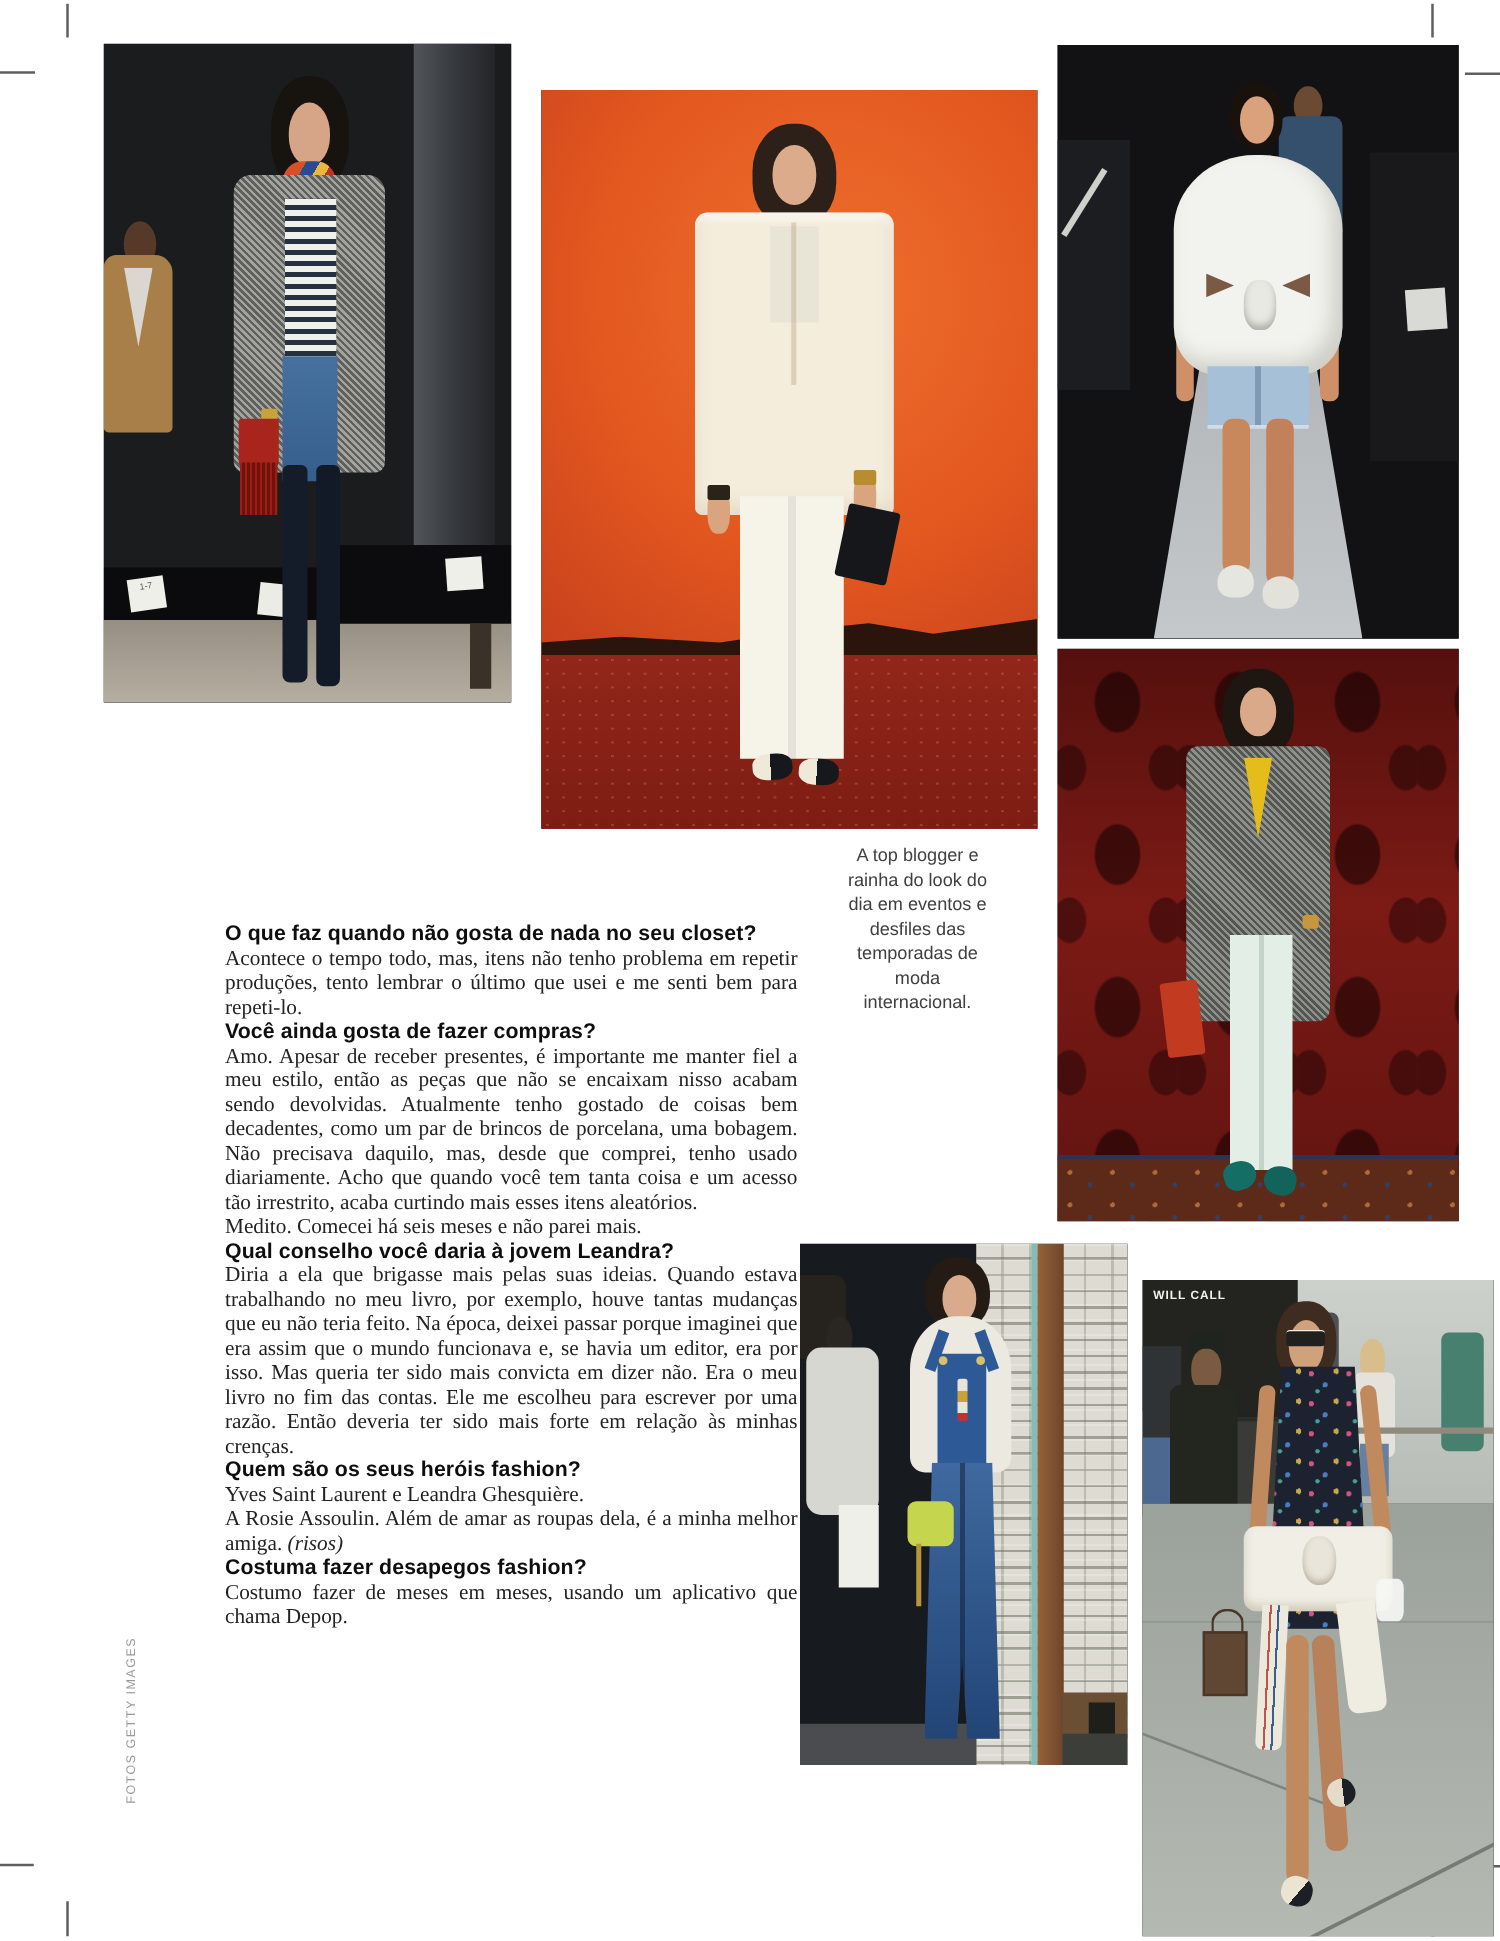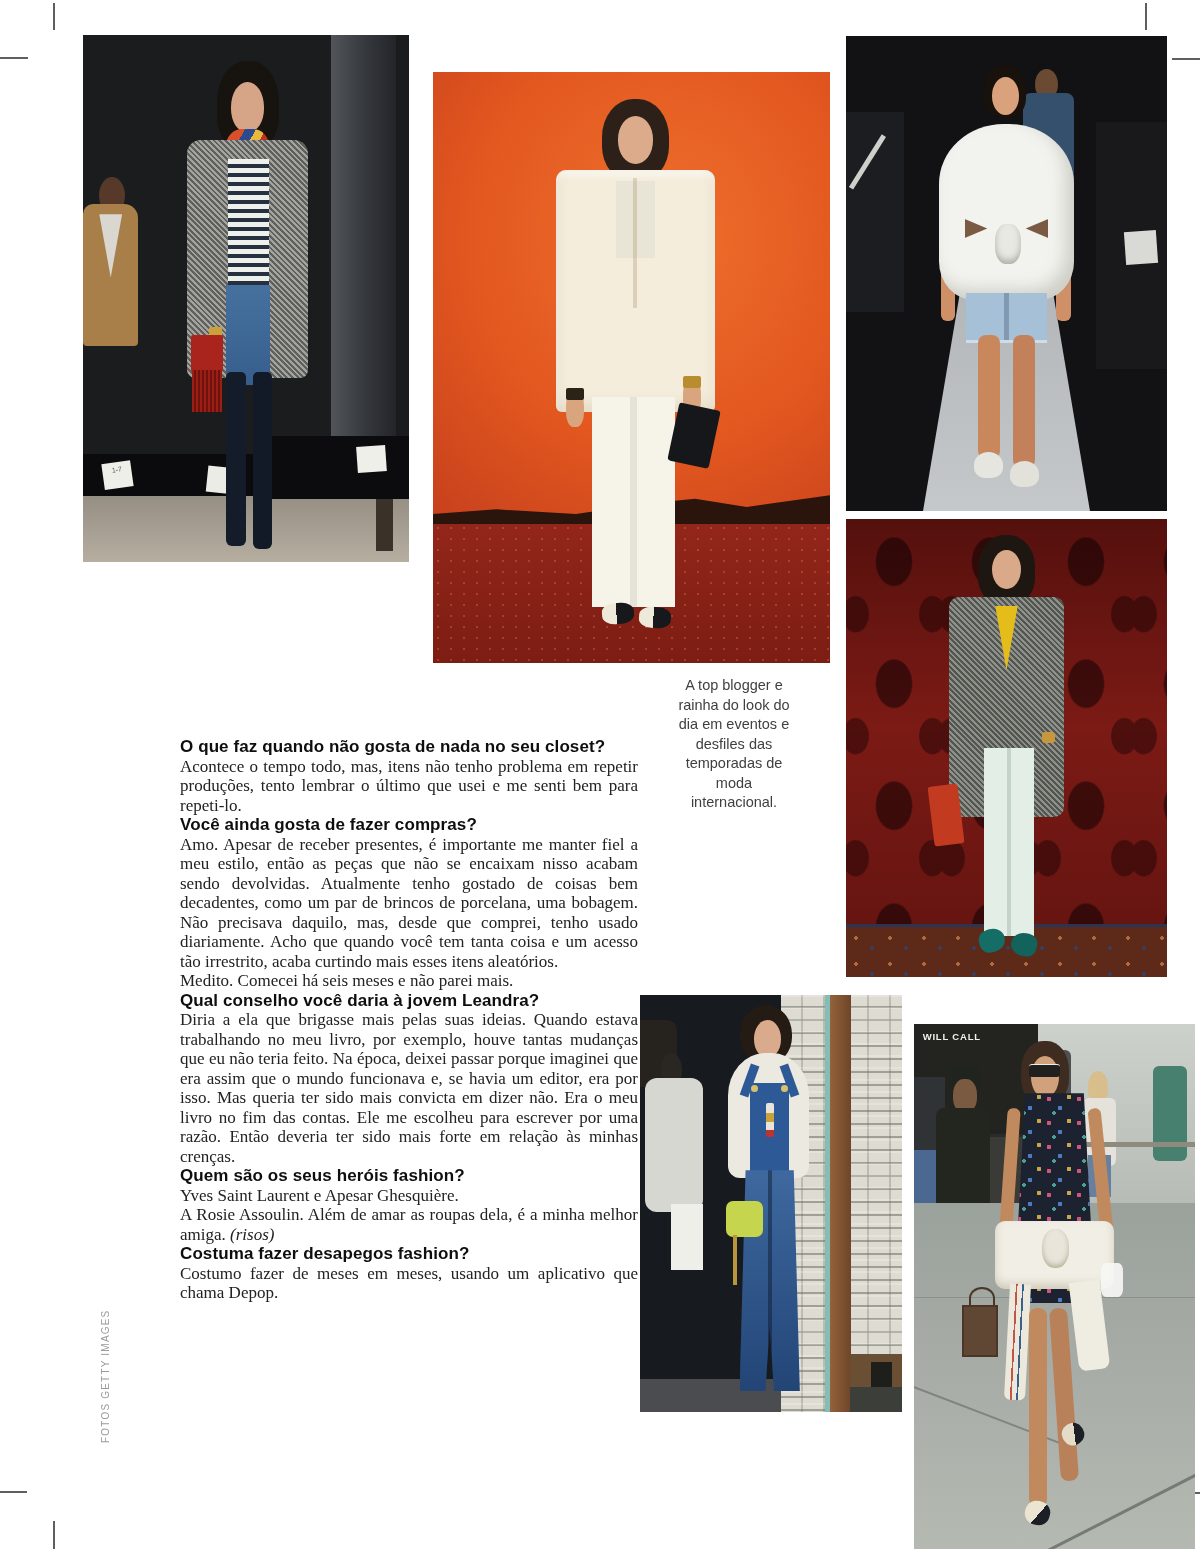--- a/index.html
+++ b/index.html
@@ -330,21 +330,21 @@
 
   <div class="col">
       <p class="q">O que faz quando não gosta de nada no seu closet?</p>
       <p class="a">Acontece o tempo todo, mas, itens não tenho problema em repetir produções, tento lembrar o último que usei e me senti bem para repeti-lo.</p>
       <p class="q">Você ainda gosta de fazer compras?</p>
       <p class="a">Amo. Apesar de receber presentes, é importante me manter fiel a meu estilo, então as peças que não se encaixam nisso acabam sendo devolvidas. Atualmente tenho gostado de coisas bem decadentes, como um par de brincos de porcelana, uma bobagem. Não precisava daquilo, mas, desde que comprei, tenho usado diariamente. Acho que quando você tem tanta coisa e um acesso tão irrestrito, acaba curtindo mais esses itens aleatórios.</p>
       <p class="a">Medito. Comecei há seis meses e não parei mais.</p>
       <p class="q">Qual conselho você daria à jovem Leandra?</p>
       <p class="a">Diria a ela que brigasse mais pelas suas ideias. Quando estava trabalhando no meu livro, por exemplo, houve tantas mudanças que eu não teria feito. Na época, deixei passar porque imaginei que era assim que o mundo funcionava e, se havia um editor, era por isso. Mas queria ter sido mais convicta em dizer não. Era o meu livro no fim das contas. Ele me escolheu para escrever por uma razão. Então deveria ter sido mais forte em relação às minhas crenças.</p>
       <p class="q">Quem são os seus heróis fashion?</p>
-      <p class="a">Yves Saint Laurent e Apesar Ghesquière.</p>
+      <p class="a">Yves Saint Laurent e Leandra Ghesquière.</p>
       <p class="a">A Rosie Assoulin. Além de amar as roupas dela, é a minha melhor amiga. <em>(risos)</em></p>
       <p class="q">Costuma fazer desapegos fashion?</p>
       <p class="a">Costumo fazer de meses em meses, usando um aplicativo que chama Depop.</p>
     </div>
 
   <figure class="ph p5">
     <div class="p5-dark"></div>
     <div class="p5-brick"></div>
     <div class="p5-teal"></div>
     <div class="p5-plank"></div>

